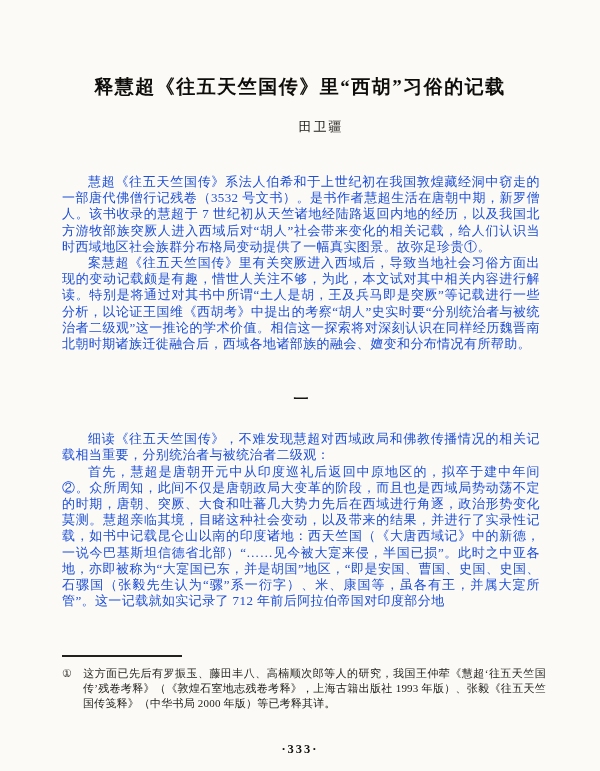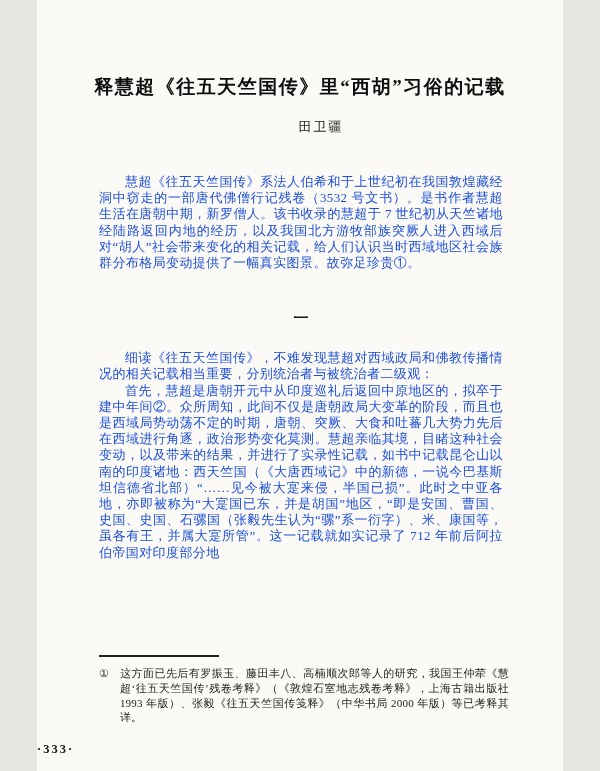--- a/index.html
+++ b/index.html
@@ -2,21 +2,21 @@
 <html><head>
 <meta charset="utf-8">
 <style>
   html, body {
     margin: 0;
     padding: 0;
     background: #e8e6e1;
   }
   .page {
     position: relative;
-    width: 526px;
+    width: 600px;
     height: 771px;
     margin: 0 auto;
     background: #fbfaf6;
     color: #151412;
     font-family: "Liberation Serif", "DejaVu Serif", serif;
     overflow: hidden;
     box-sizing: border-box;
   }
   .title {
     margin: 0;
@@ -80,38 +80,39 @@
   .footnote .fn-marker {
     display: inline-block;
     width: 1.9em;
     text-indent: 0;
   }
   .page-number {
     position: absolute;
     left: 0;
     right: 0;
     top: 742px;
-    text-align: left;
+    text-align: center;
     font-size: 12.5px;
     font-weight: bold;
     color: #14130f;
     letter-spacing: 2px;
   }
 </style>
 </head>
 <body>
 
 <div class="page">
 
   <h1 class="title">释慧超《往五天竺国传》里“西胡”习俗的记载</h1>
 
   <div class="author">田卫疆</div>
 
   <div class="body-block">
     <p class="para">慧超《往五天竺国传》系法人伯希和于上世纪初在我国敦煌藏经洞中窃走的一部唐代佛僧行记残卷（3532 号文书）。是书作者慧超生活在唐朝中期，新罗僧人。该书收录的慧超于 7 世纪初从天竺诸地经陆路返回内地的经历，以及我国北方游牧部族突厥人进入西域后对“胡人”社会带来变化的相关记载，给人们认识当时西域地区社会族群分布格局变动提供了一幅真实图景。故弥足珍贵①。</p>
+    <p class="para">案慧超《往五天竺国传》里有关突厥进入西域后，导致当地社会习俗方面出现的变动记载颇是有趣，惜世人关注不够，为此，本文试对其中相关内容进行解读。特别是将通过对其书中所谓“土人是胡，王及兵马即是突厥”等记载进行一些分析，以论证王国维《西胡考》中提出的考察“胡人”史实时要“分别统治者与被统治者二级观”这一推论的学术价值。相信这一探索将对深刻认识在同样经历魏晋南北朝时期诸族迁徙融合后，西域各地诸部族的融会、嬗变和分布情况有所帮助。</p>
 
     <div class="section-marker">一</div>
 
     <p class="para">细读《往五天竺国传》，不难发现慧超对西域政局和佛教传播情况的相关记载相当重要，分别统治者与被统治者二级观：</p>
     <p class="para">首先，慧超是唐朝开元中从印度巡礼后返回中原地区的，拟卒于建中年间②。众所周知，此间不仅是唐朝政局大变革的阶段，而且也是西域局势动荡不定的时期，唐朝、突厥、大食和吐蕃几大势力先后在西域进行角逐，政治形势变化莫测。慧超亲临其境，目睹这种社会变动，以及带来的结果，并进行了实录性记载，如书中记载昆仑山以南的印度诸地：西天竺国（《大唐西域记》中的新德，一说今巴基斯坦信德省北部）“……见今被大寔来侵，半国已损”。此时之中亚各地，亦即被称为“大寔国已东，并是胡国”地区，“即是安国、曹国、史国、史国、石骡国（张毅先生认为“骡”系一衍字）、米、康国等，虽各有王，并属大寔所管”。这一记载就如实记录了 712 年前后阿拉伯帝国对印度部分地</p>
   </div>
 
   <div class="footnote-area">
     <div class="footnote-rule"></div>
     <div class="footnote">

